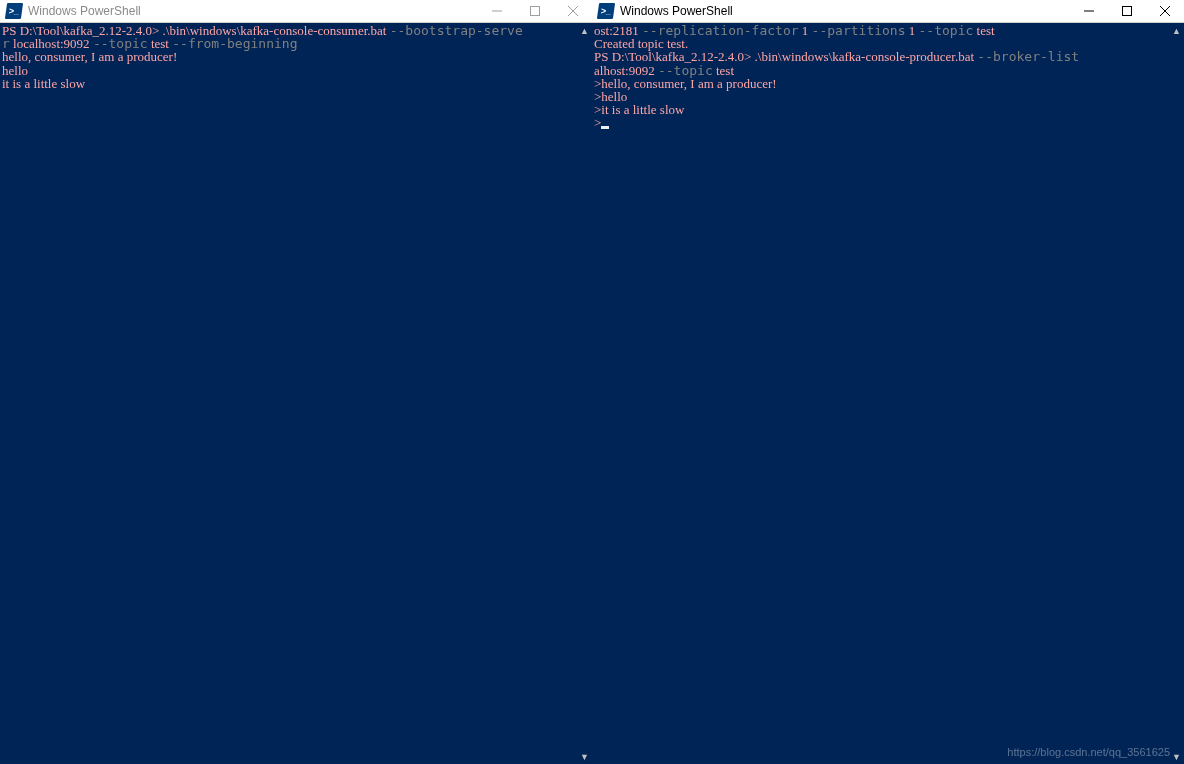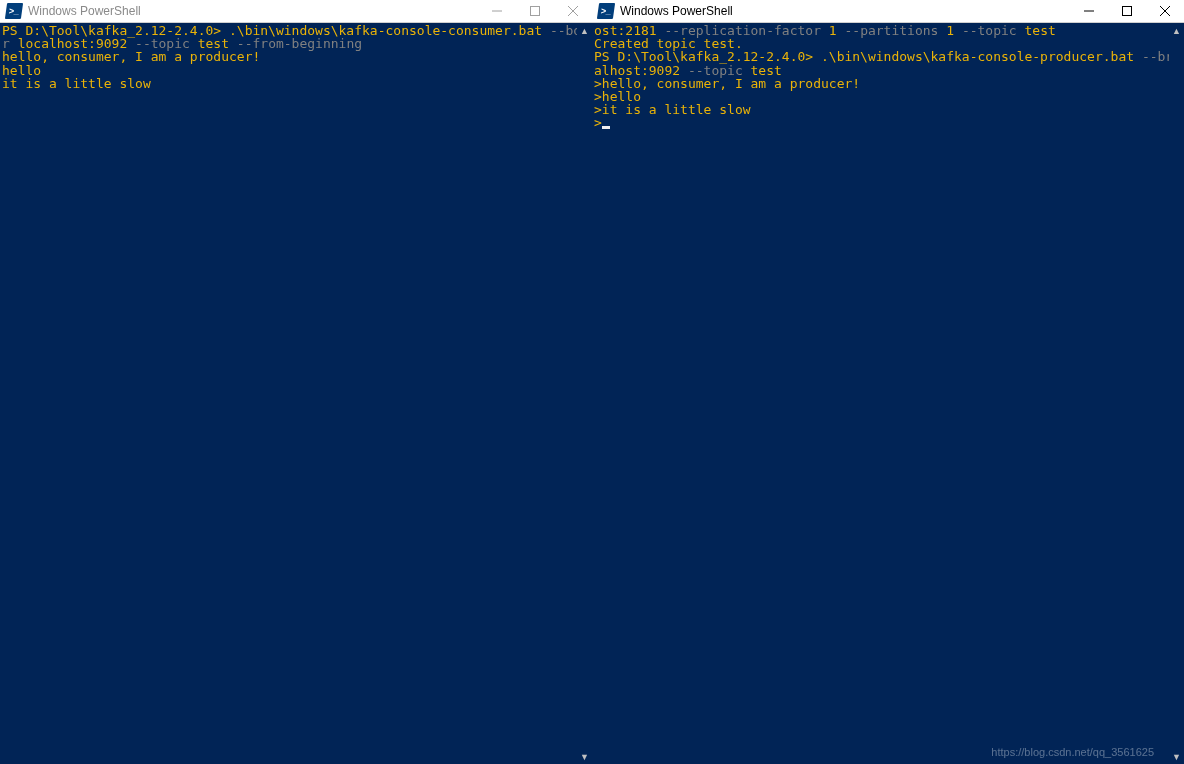--- a/index.html
+++ b/index.html
@@ -72,33 +72,33 @@
     align-items: center;
   }
   .scrollbar .arrow {
     width: 15px; height: 15px;
     display: flex; align-items: center; justify-content: center;
     color: #c0c0c0;
     font-size: 9px;
   }
   .scrollbar .track { flex: 1 1 auto; }
 
-  .c-white   { color: #eab308; }
+  .c-white   { color: #fca5a5; font-family: Liberation Serif, serif; }
   .c-gray    { color: #808080; }  
   .cursor {
     display: inline-block;
     width: 8px; height: 3px;
     background: #eeedf0;
     position: relative;
     top: 2px;
   }
 
   .watermark {
     position: absolute;
-    right: 30px;
+    right: 14px;
     bottom: 6px;
     color: rgba(255,255,255,0.35);
     font-size: 11px;
     font-family: Arial, sans-serif;
     pointer-events: none;
   }
 
   
   .ps-icon {
     width: 16px; height: 16px;

